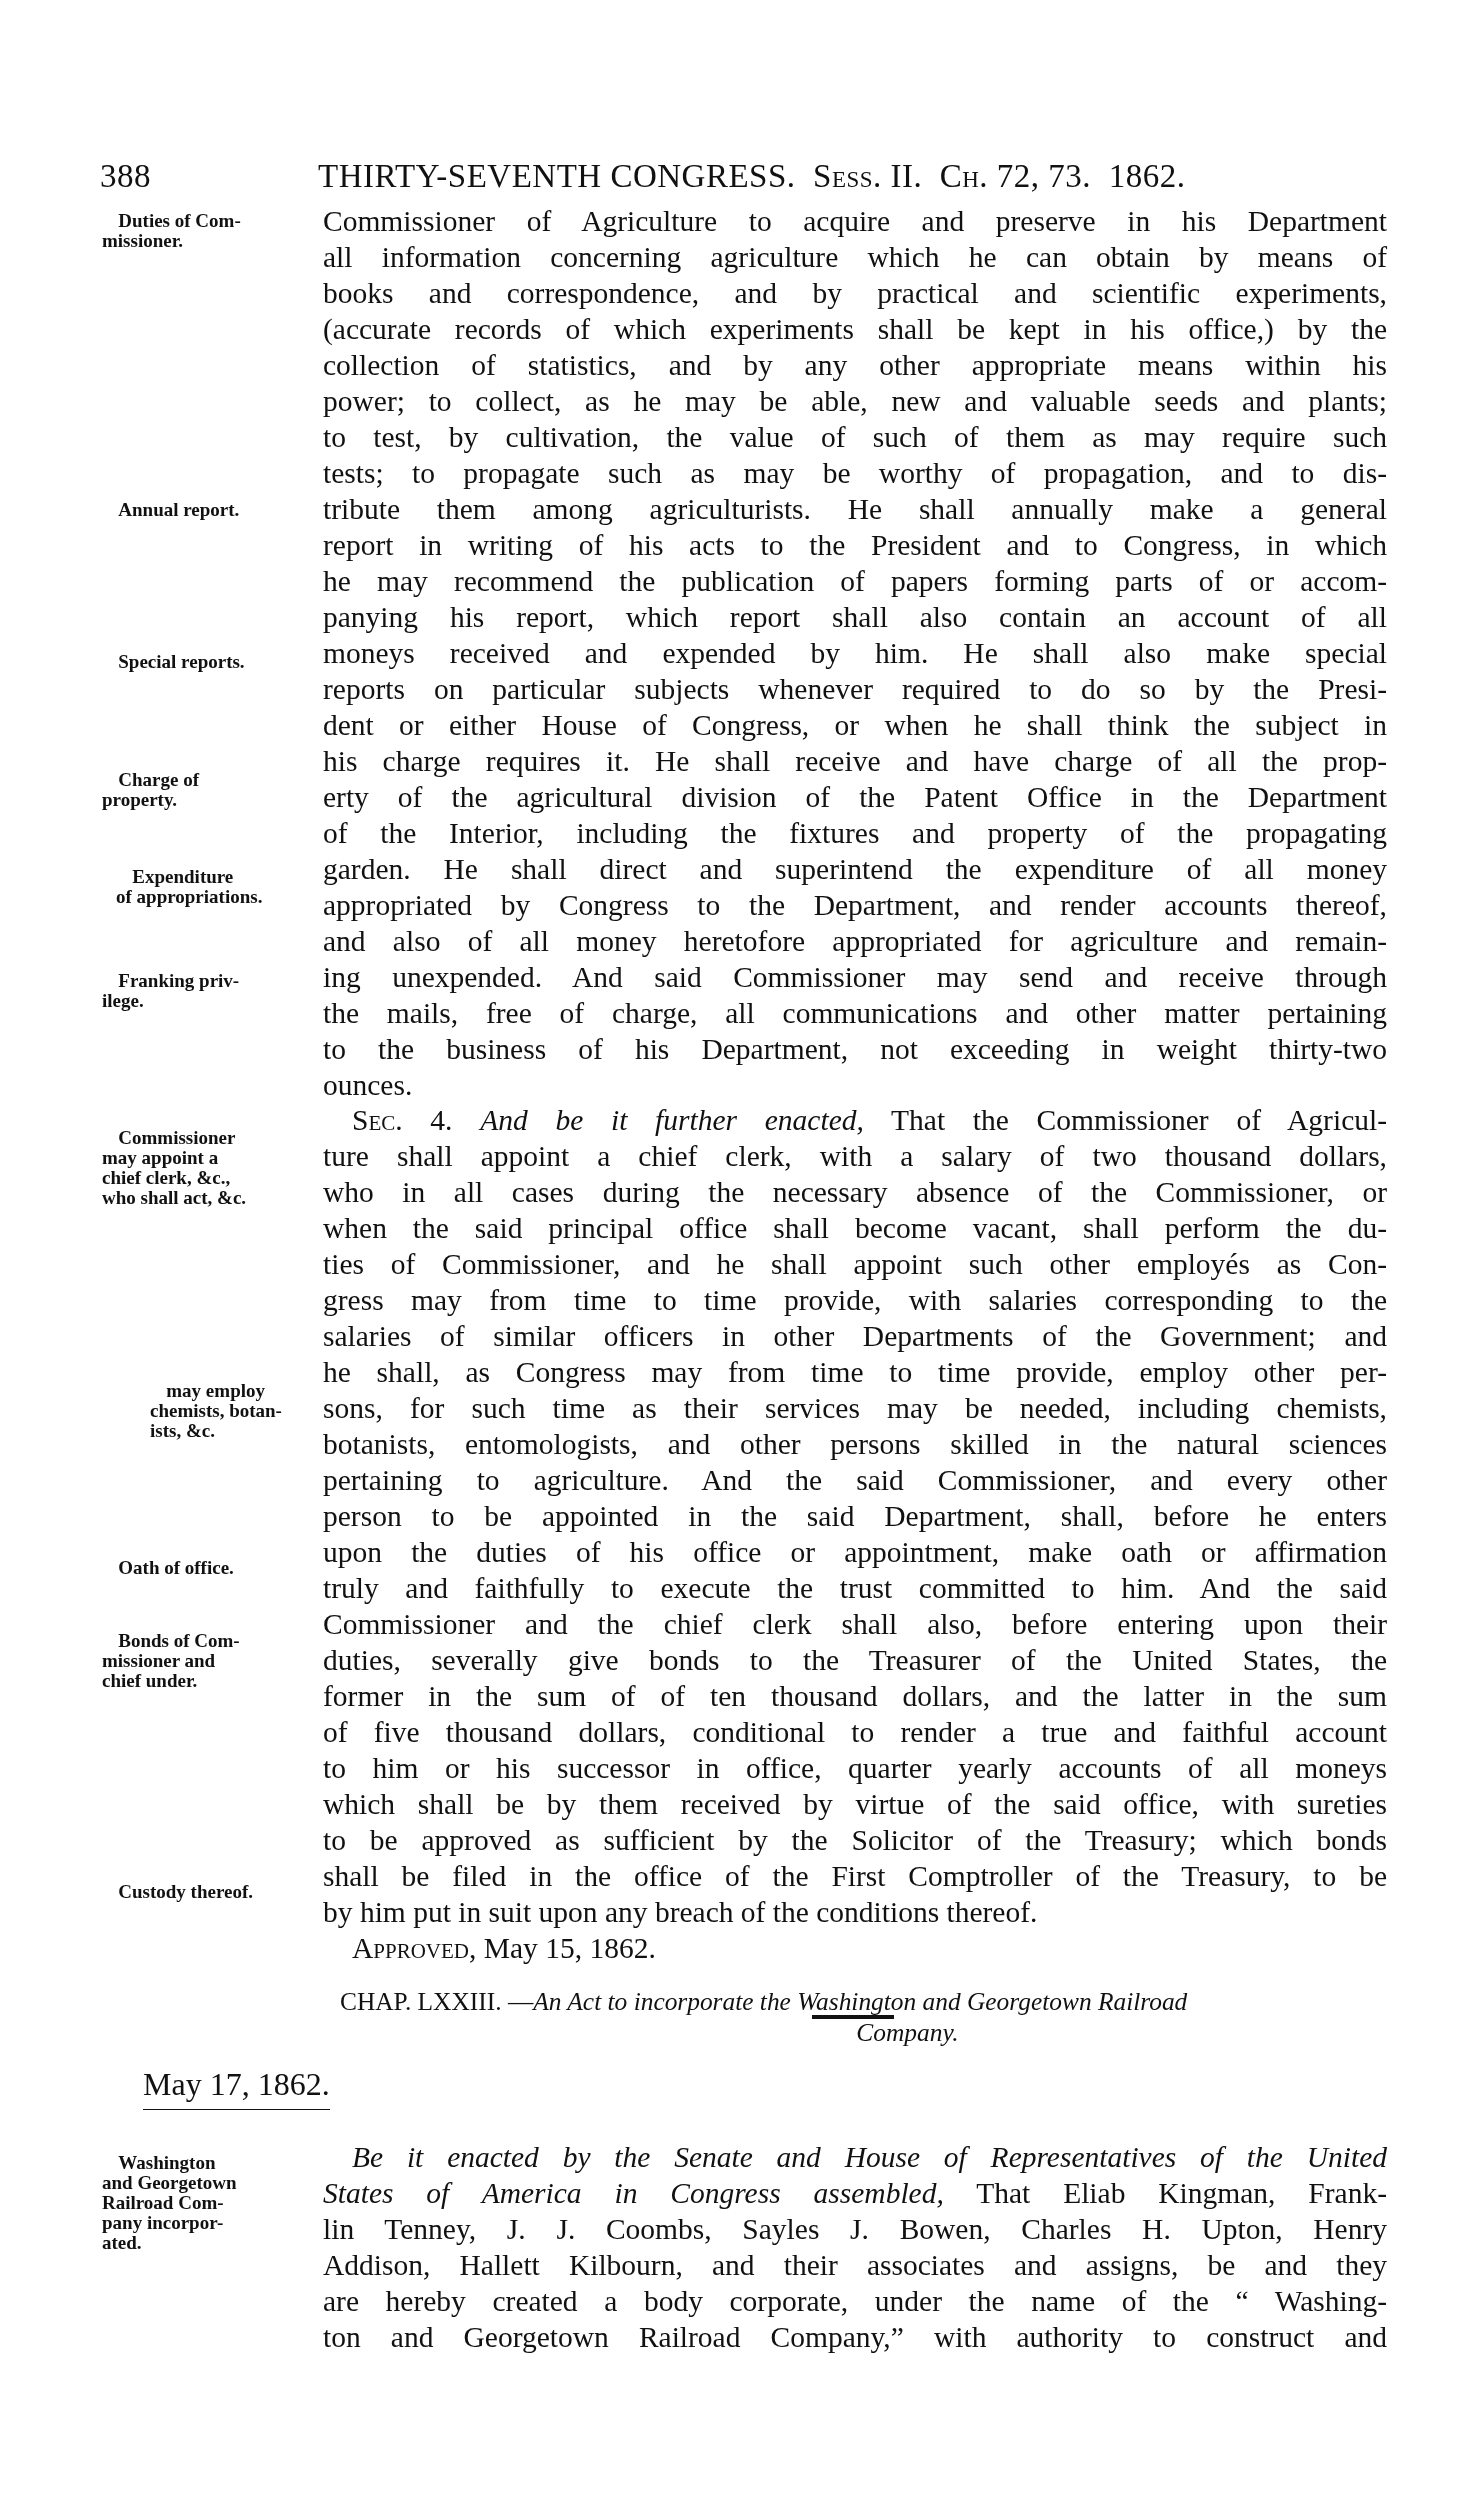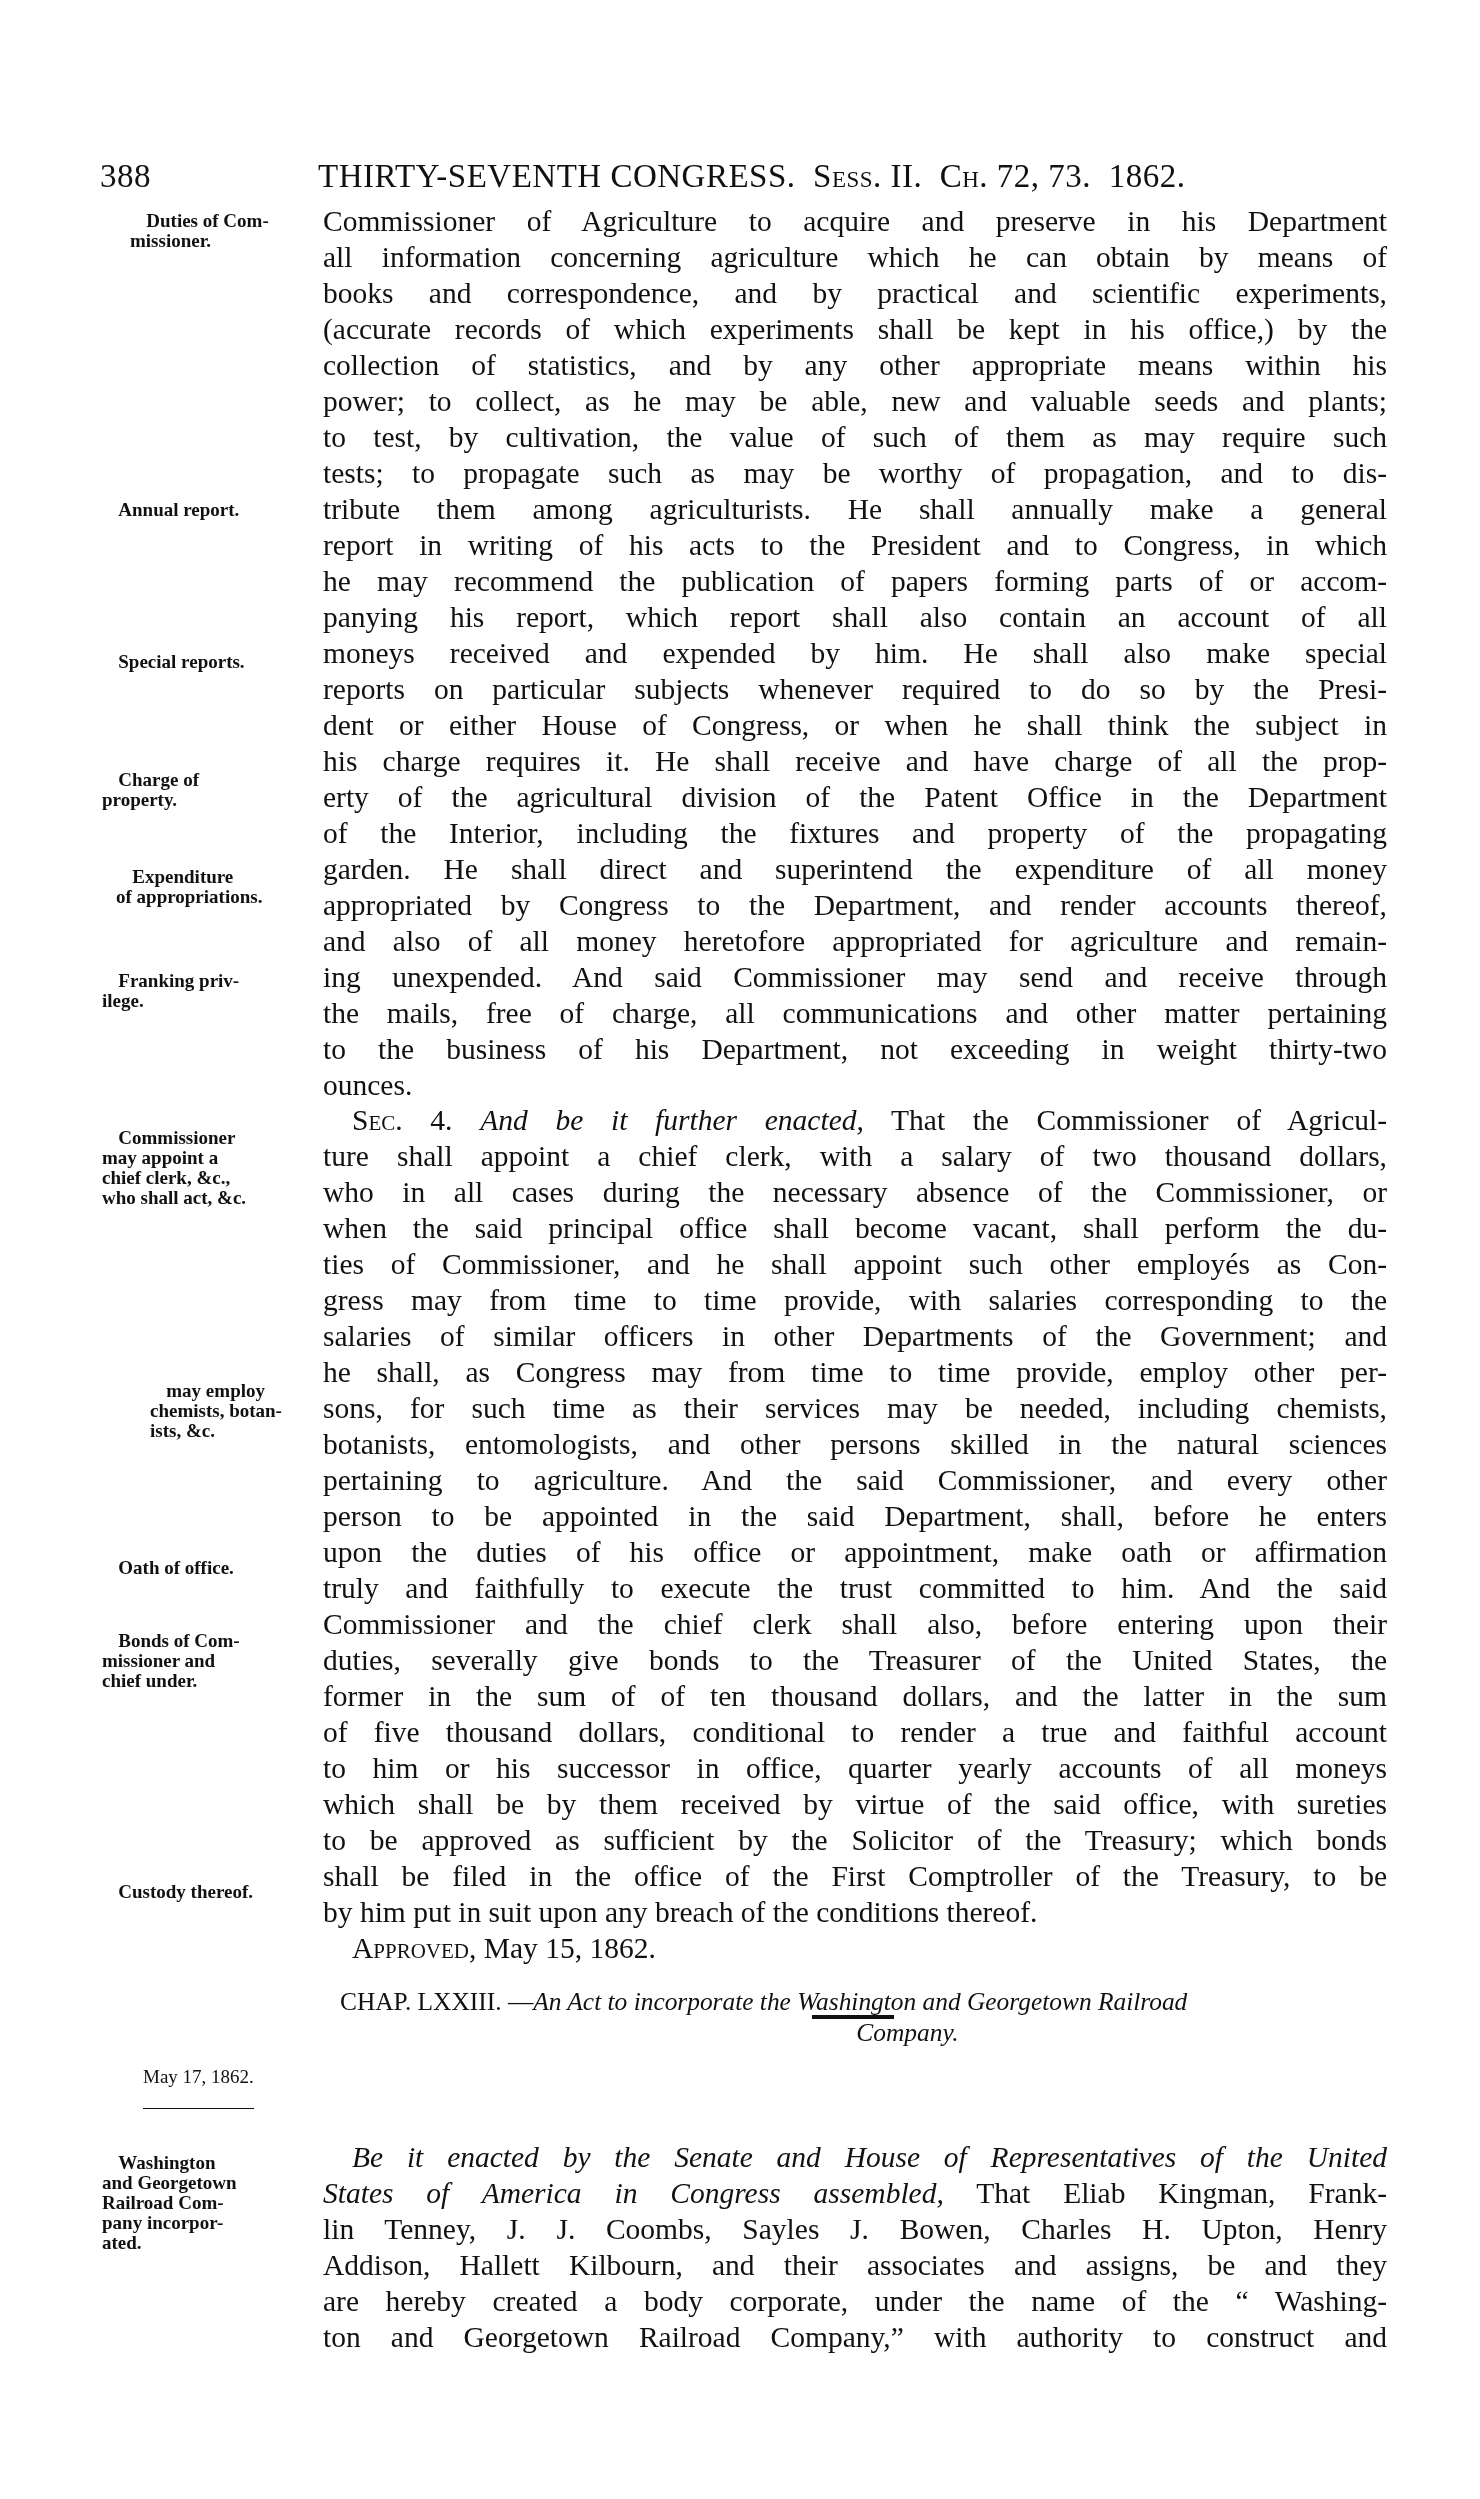--- a/index.html
+++ b/index.html
@@ -11,39 +11,39 @@
   .margin{position:absolute;left:102px;width:222px;font-size:19px;line-height:20px;font-weight:bold;}
   .margin span{display:block;}
   .ind{text-indent:16.3px;}
   .body{position:absolute;left:323px;width:1064px;font-size:29.5px;line-height:36px;text-align:justify;}
   .line{display:block;white-space:nowrap;text-align-last:justify;text-align:justify;height:36px;}
   .line.last{text-align-last:left;}
   .line.indent{padding-left:29px;}
   em{font-style:italic;}
   .sc{font-variant:small-caps;}
   .rule{position:absolute;left:812px;top:2015px;width:82px;height:3.6px;background:#111;}
-  .chapdate{position:absolute;left:143px;top:2066px;font-size:19px;border-bottom:1.8px solid #111;padding-bottom:20px;}
+  .chapdate{position:absolute;left:143px;top:2066px;font-size:32px;border-bottom:1.8px solid #111;padding-bottom:6px;}
   .chaphead{position:absolute;left:340px;top:1986px;width:1044px;font-size:25.4px;line-height:31px;}
   .chaphead .l1{display:block;white-space:nowrap;}
   .chaphead .l2{display:block;text-align:center;padding-left:91px;}
 </style>
 </head>
 <body>
 
 <div class="header">
   <span class="pageno">388</span>
   <span class="title">
     <span>THIRTY-SEVENTH CONGRESS.</span>&nbsp;
     <span class="sc">Sess. II.</span>&nbsp;
     <span class="sc">Ch. 72, 73.</span>&nbsp;
     <span>1862.</span>
   </span>
 </div>
 
-<div class="margin" style="top:211px;margin-left:28px;">
+<div class="margin" style="top:211px;">
   <span class="ind">Duties of Com-</span>
   <span>missioner.</span>
 </div>
 <div class="margin" style="top:500px;">
   <span class="ind">Annual report.</span>
 </div>
 <div class="margin" style="top:652px;">
   <span class="ind">Special reports.</span>
 </div>
 <div class="margin" style="top:770px;">

